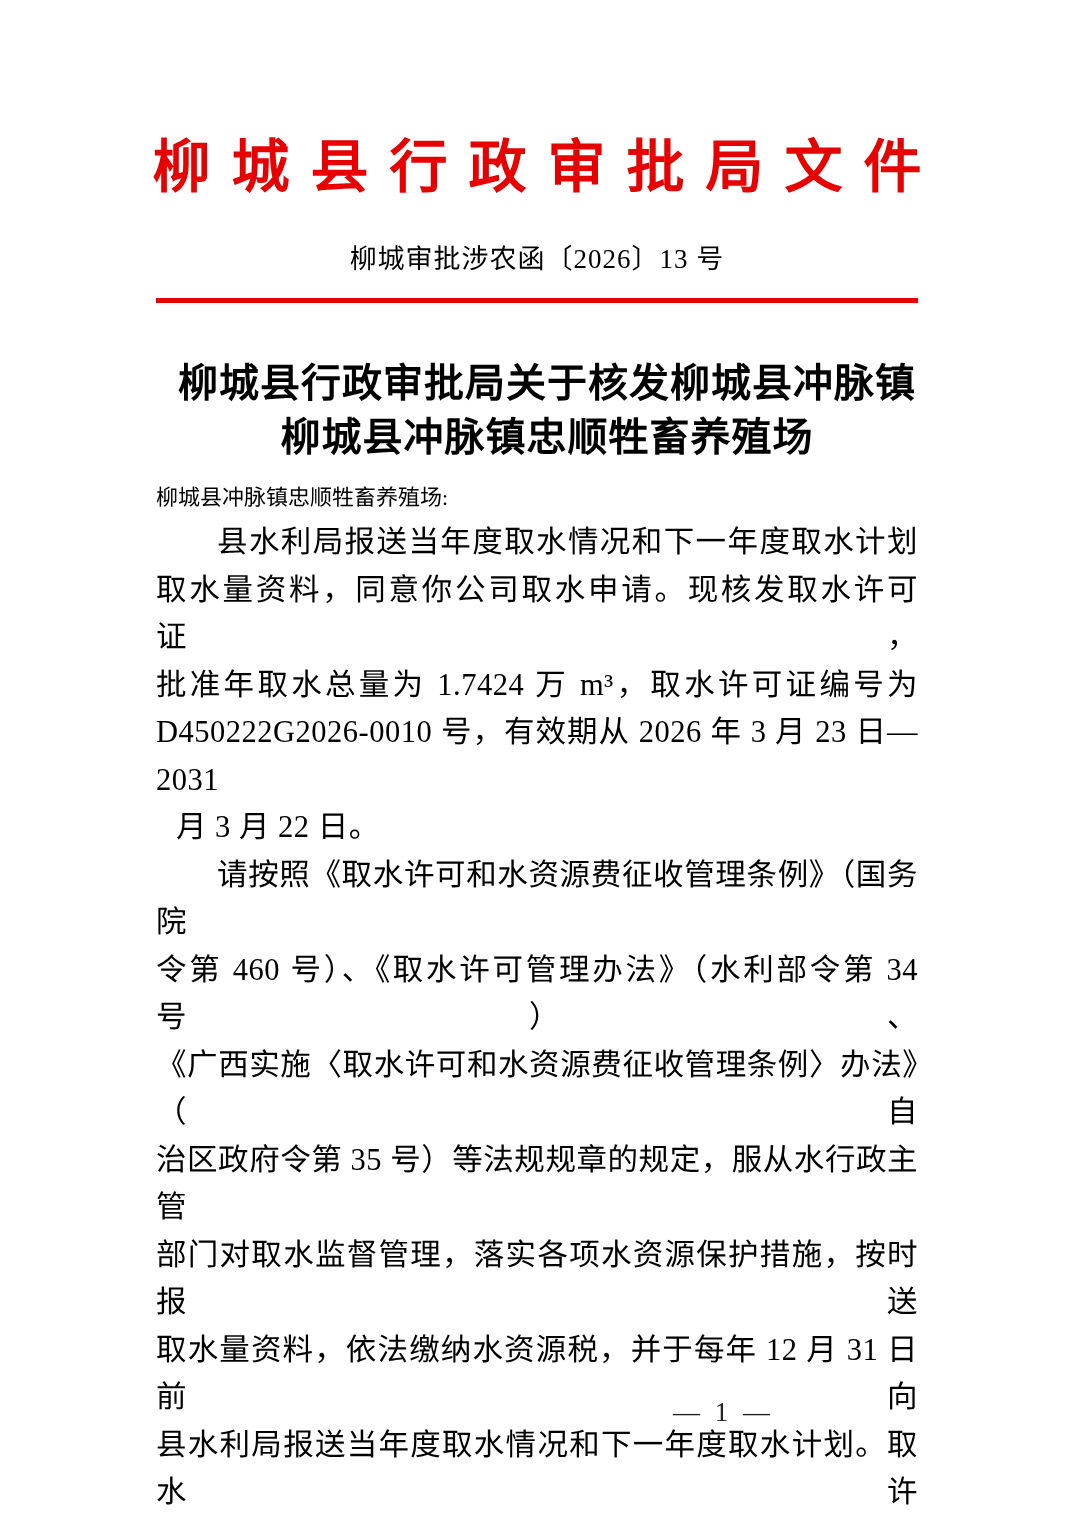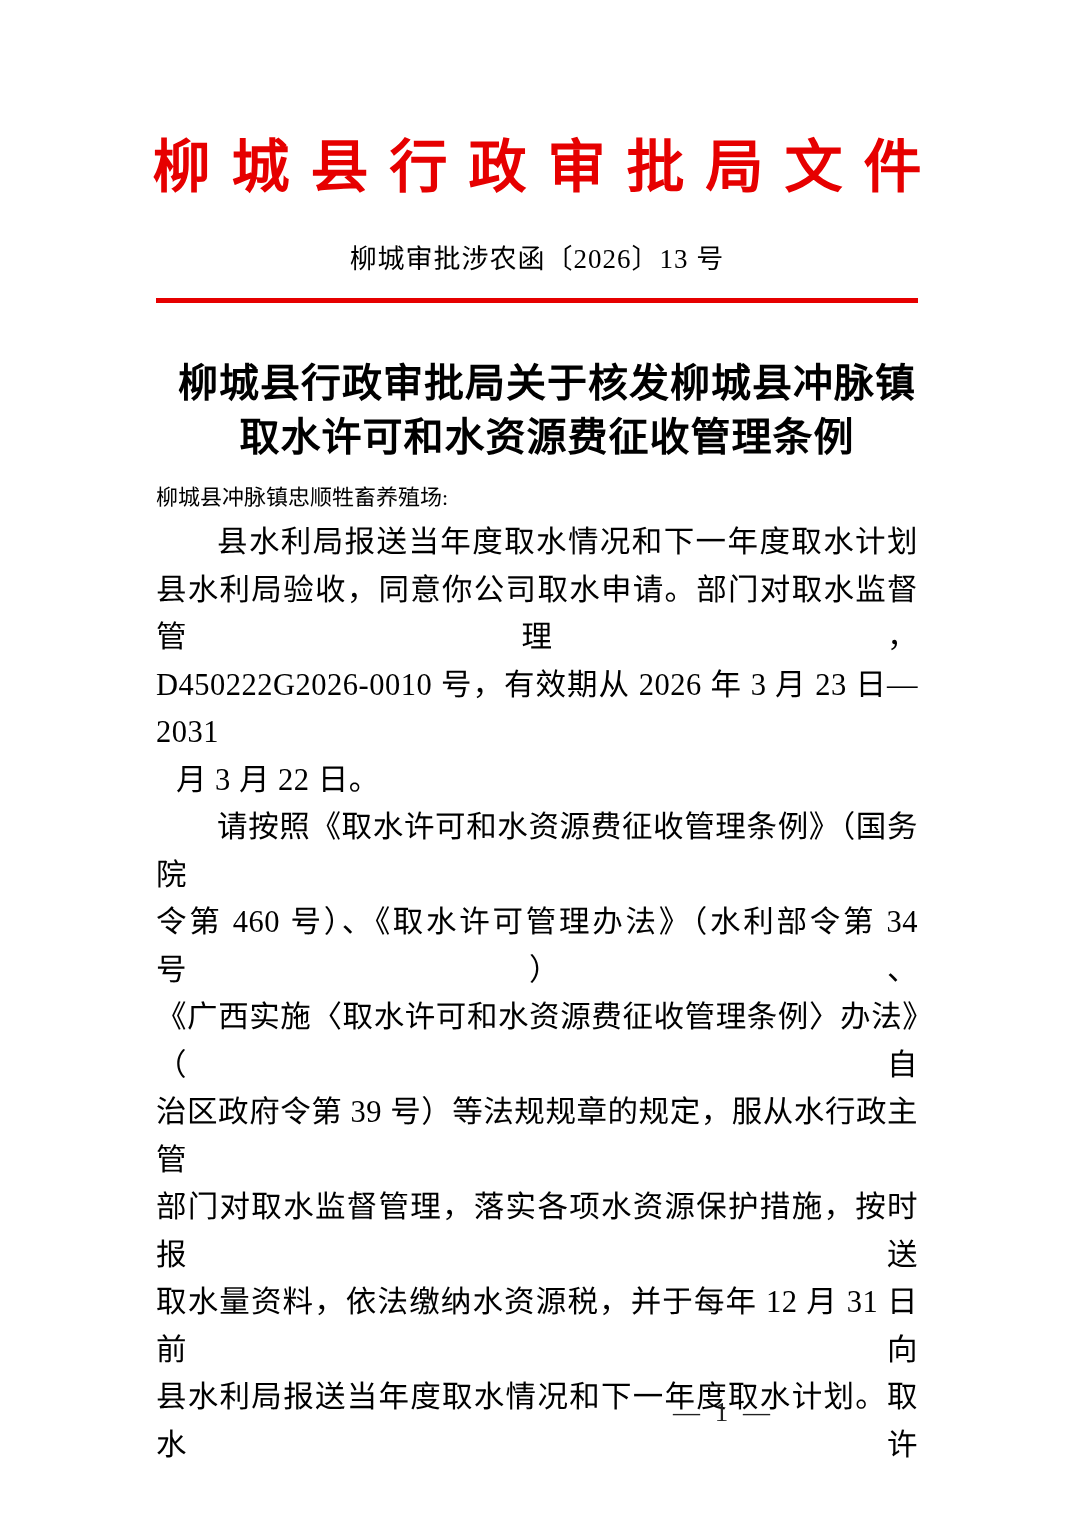--- a/index.html
+++ b/index.html
@@ -97,39 +97,40 @@
 <div class="page">
 
   <div class="agency-title">柳城县行政审批局文件</div>
 
   <div class="doc-number">柳城审批涉农函〔2026〕13 号</div>
 
   <div class="red-line"></div>
 
   <div class="letter-title">
     <div>柳城县行政审批局关于核发柳城县冲脉镇</div>
-    <div>取水许可和水资源费征收管理条例</div>
+    <div>柳城县冲脉镇忠顺牲畜养殖场</div>
   </div>
 
   <div class="content">
 
     <div class="salutation">柳城县冲脉镇忠顺牲畜养殖场:</div>
 
     <div>
       <div class="body-line first">县水利局报送当年度取水情况和下一年度取水计划</div>
-      <div class="body-line">县水利局验收，同意你公司取水申请。部门对取水监督管理，</div>
+      <div class="body-line">取水量资料，同意你公司取水申请。现核发取水许可证，</div>
+      <div class="body-line">批准年取水总量为 1.7424 万 m³，取水许可证编号为</div>
       <div class="body-line">D450222G2026-0010 号，有效期从 2026 年 3 月 23 日—2031</div>
       <div class="body-line last">月 3 月 22 日。</div>
     </div>
 
     <div>
       <div class="body-line first">请按照《取水许可和水资源费征收管理条例》（国务院</div>
       <div class="body-line">令第 460 号）、《取水许可管理办法》（水利部令第 34 号）、</div>
       <div class="body-line">《广西实施〈取水许可和水资源费征收管理条例〉办法》（自</div>
-      <div class="body-line">治区政府令第 39 号）等法规规章的规定，服从水行政主管</div>
+      <div class="body-line">治区政府令第 35 号）等法规规章的规定，服从水行政主管</div>
       <div class="body-line">部门对取水监督管理，落实各项水资源保护措施，按时报送</div>
       <div class="body-line">取水量资料，依法缴纳水资源税，并于每年 12 月 31 日前向</div>
       <div class="body-line">县水利局报送当年度取水情况和下一年度取水计划。取水许</div>
 
     </div>
 
   </div>
 
   <div class="page-number">— 1 —</div>
 

